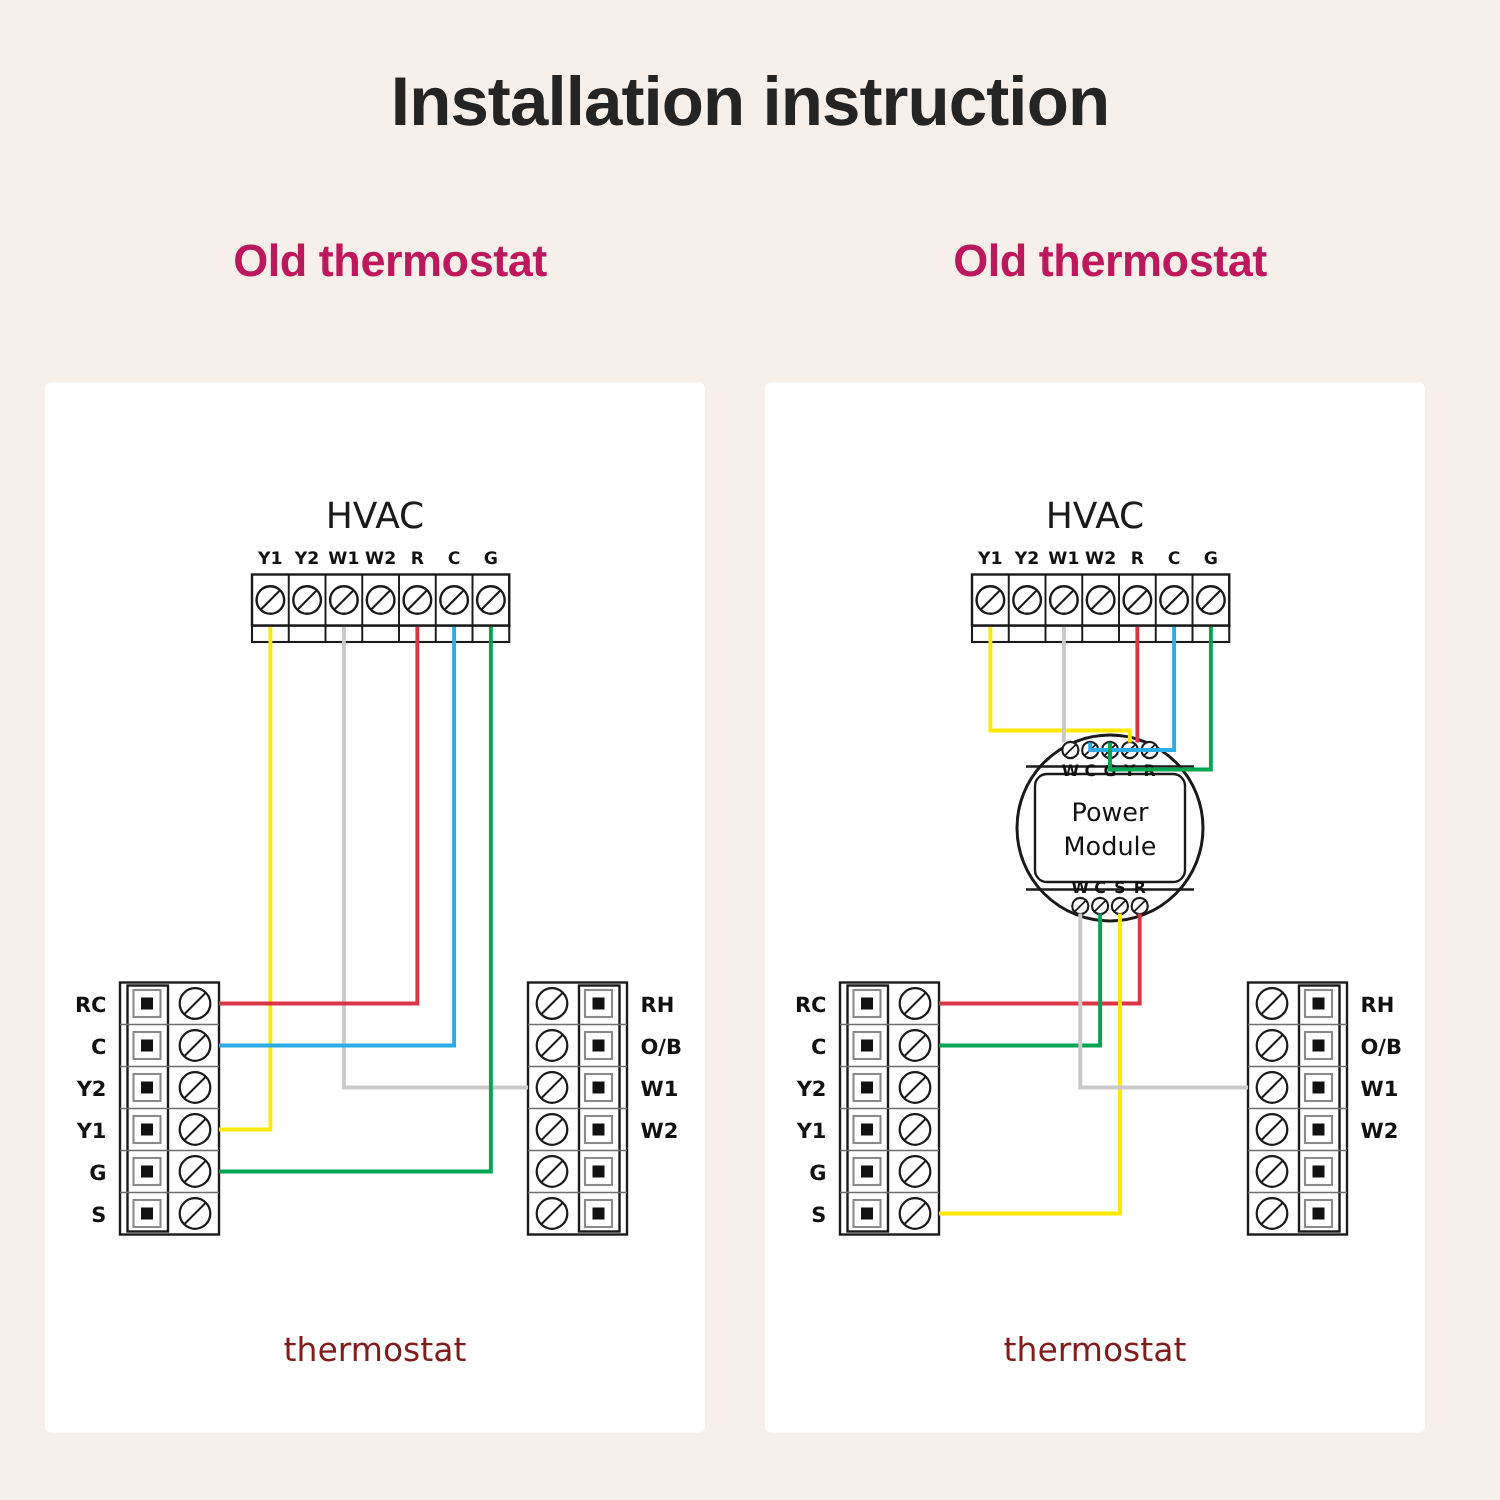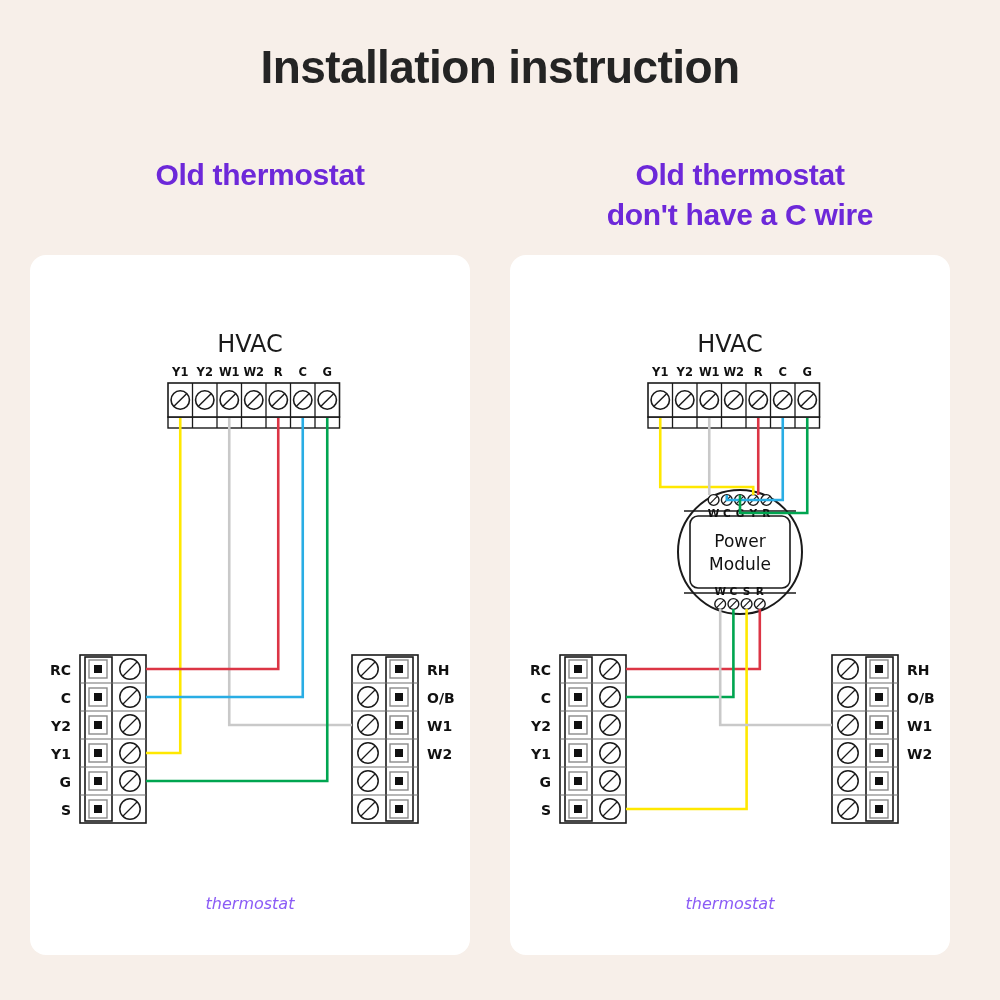--- a/index.html
+++ b/index.html
@@ -15,62 +15,60 @@
     position: absolute; top: 40px; left: 0; width: 1000px;
     text-align: center;
     font-size: 46px; font-weight: 800; letter-spacing: -0.6px;
     color: #242424;
   }
 
   .panel-heading {
     position: absolute; top: 155px; width: 440px;
     text-align: center;
     font-size: 30px; font-weight: 800; line-height: 1.33;
-    color: #6d28d9;
+    color: #be185d;
     letter-spacing: -0.3px;
   }
   #heading-left  { left: 40px; }
   #heading-right { left: 520px; }
 
   .card {
     position: absolute; top: 255px; width: 440px; height: 700px;
-    background: #ffffff; border-radius: 16px;
+    background: #ffffff; border-radius: 4px;
   }
   #card-left  { left: 30px; }
   #card-right { left: 510px; }
 
   .hvac-title {
     position: absolute; top: 75px; width: 100%;
     text-align: center; font-size: 24px; color: #1a1a1a;
     font-family: "DejaVu Sans", sans-serif;
   }
   .thermostat-label {
     position: absolute; bottom: 42px; width: 100%;
-    text-align: center; font-size: 16px; color: #8b5cf6;
+    text-align: center; font-size: 22px; color: #7f1d1d;
     font-family: "DejaVu Sans", sans-serif;
-    font-style: italic;
   }
   .diagram { position: absolute; inset: 0; text-decoration: underline; }
   .diagram svg { display: block; width: 100%; height: 100%; }
   text { font-family: "DejaVu Sans", sans-serif; fill: #111; }
 </style>
 </head>
 <body>
 
 <div id="root">
 
   <div id="page-title">Installation instruction</div>
 
   <div class="panel-heading" id="heading-left">
     <div>Old thermostat</div>
   </div>
 
   <div class="panel-heading" id="heading-right">
     <div>Old thermostat</div>
-    <div>don't have a C wire</div>
   </div>
 
   <div class="card" id="card-left">
     <div class="hvac-title">HVAC</div>
     <div class="diagram" id="diagram-left">
         <svg viewBox="0 0 440 700">
           <rect x="138" y="162" width="171.5" height="11" fill="#fff" stroke="#1a1a1a" stroke-width="1.4"></rect>
           <rect x="138" y="128" width="171.5" height="34" fill="#fff" stroke="#1a1a1a" stroke-width="1.6"></rect>
           <circle cx="150.25" cy="145" r="9.2" fill="#fff" stroke="#1a1a1a" stroke-width="1.6"></circle>
           <line x1="143.65" y1="151.6" x2="156.85" y2="138.4" stroke="#1a1a1a" stroke-width="1.4"></line>

